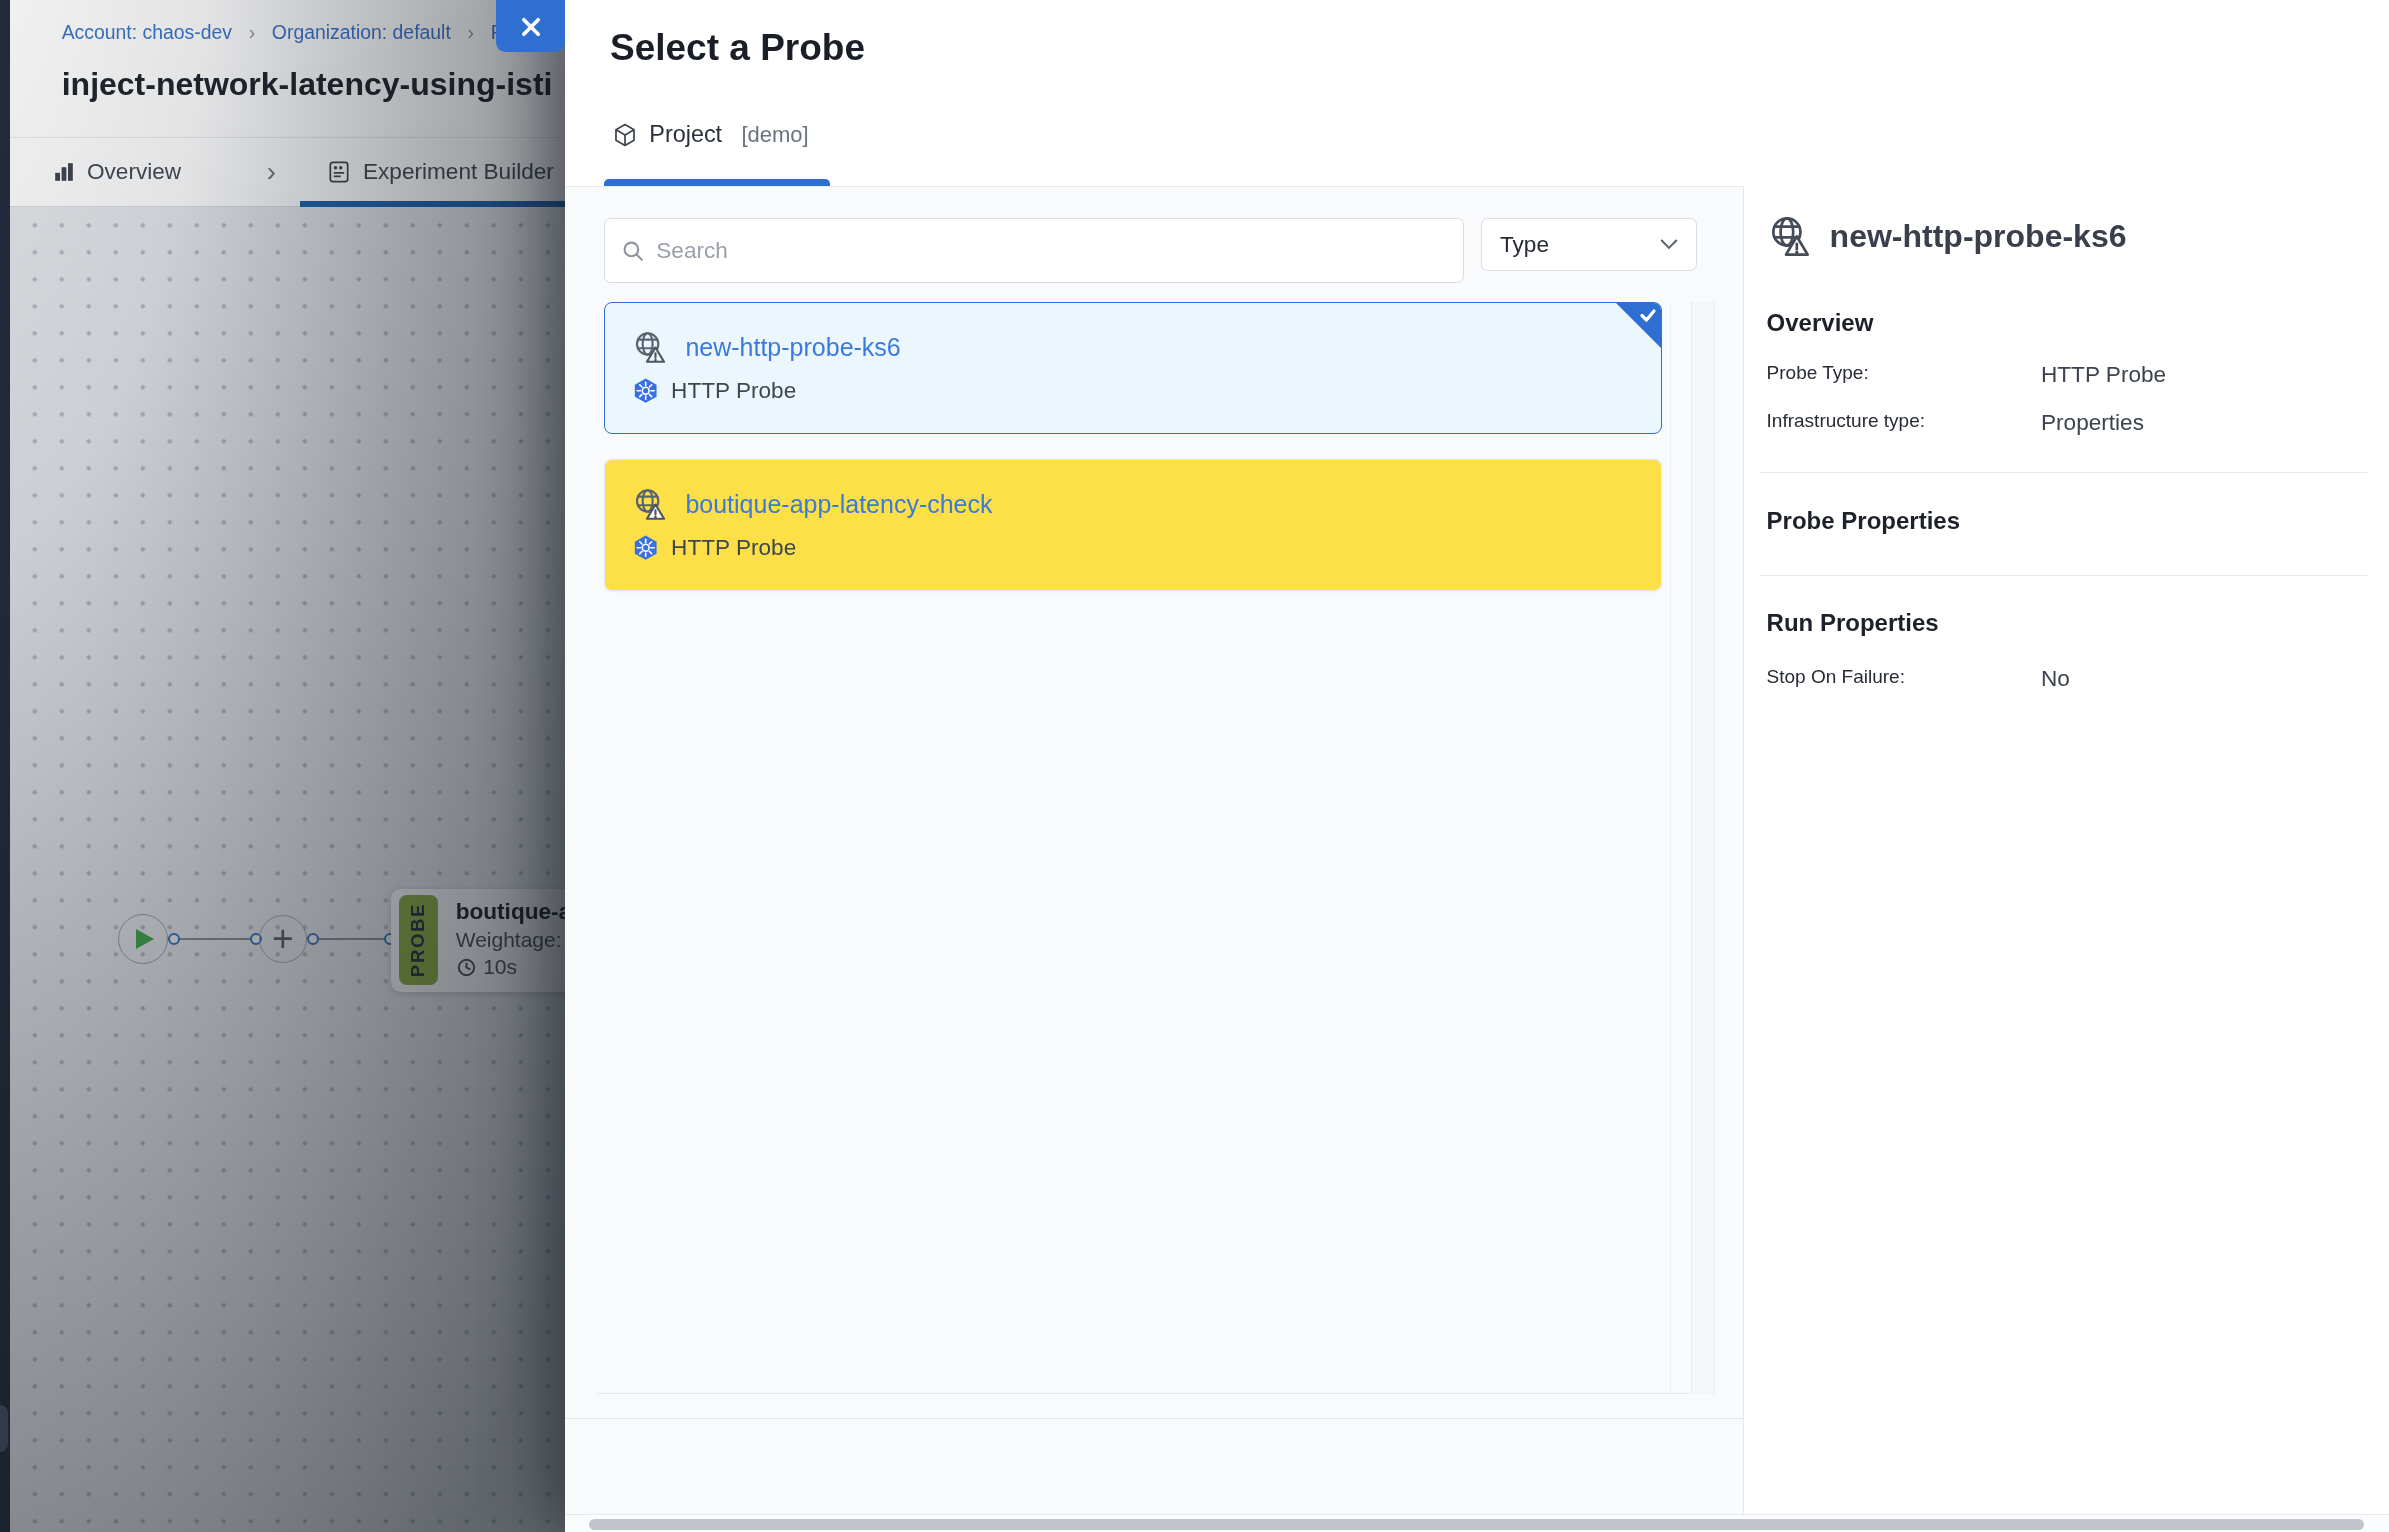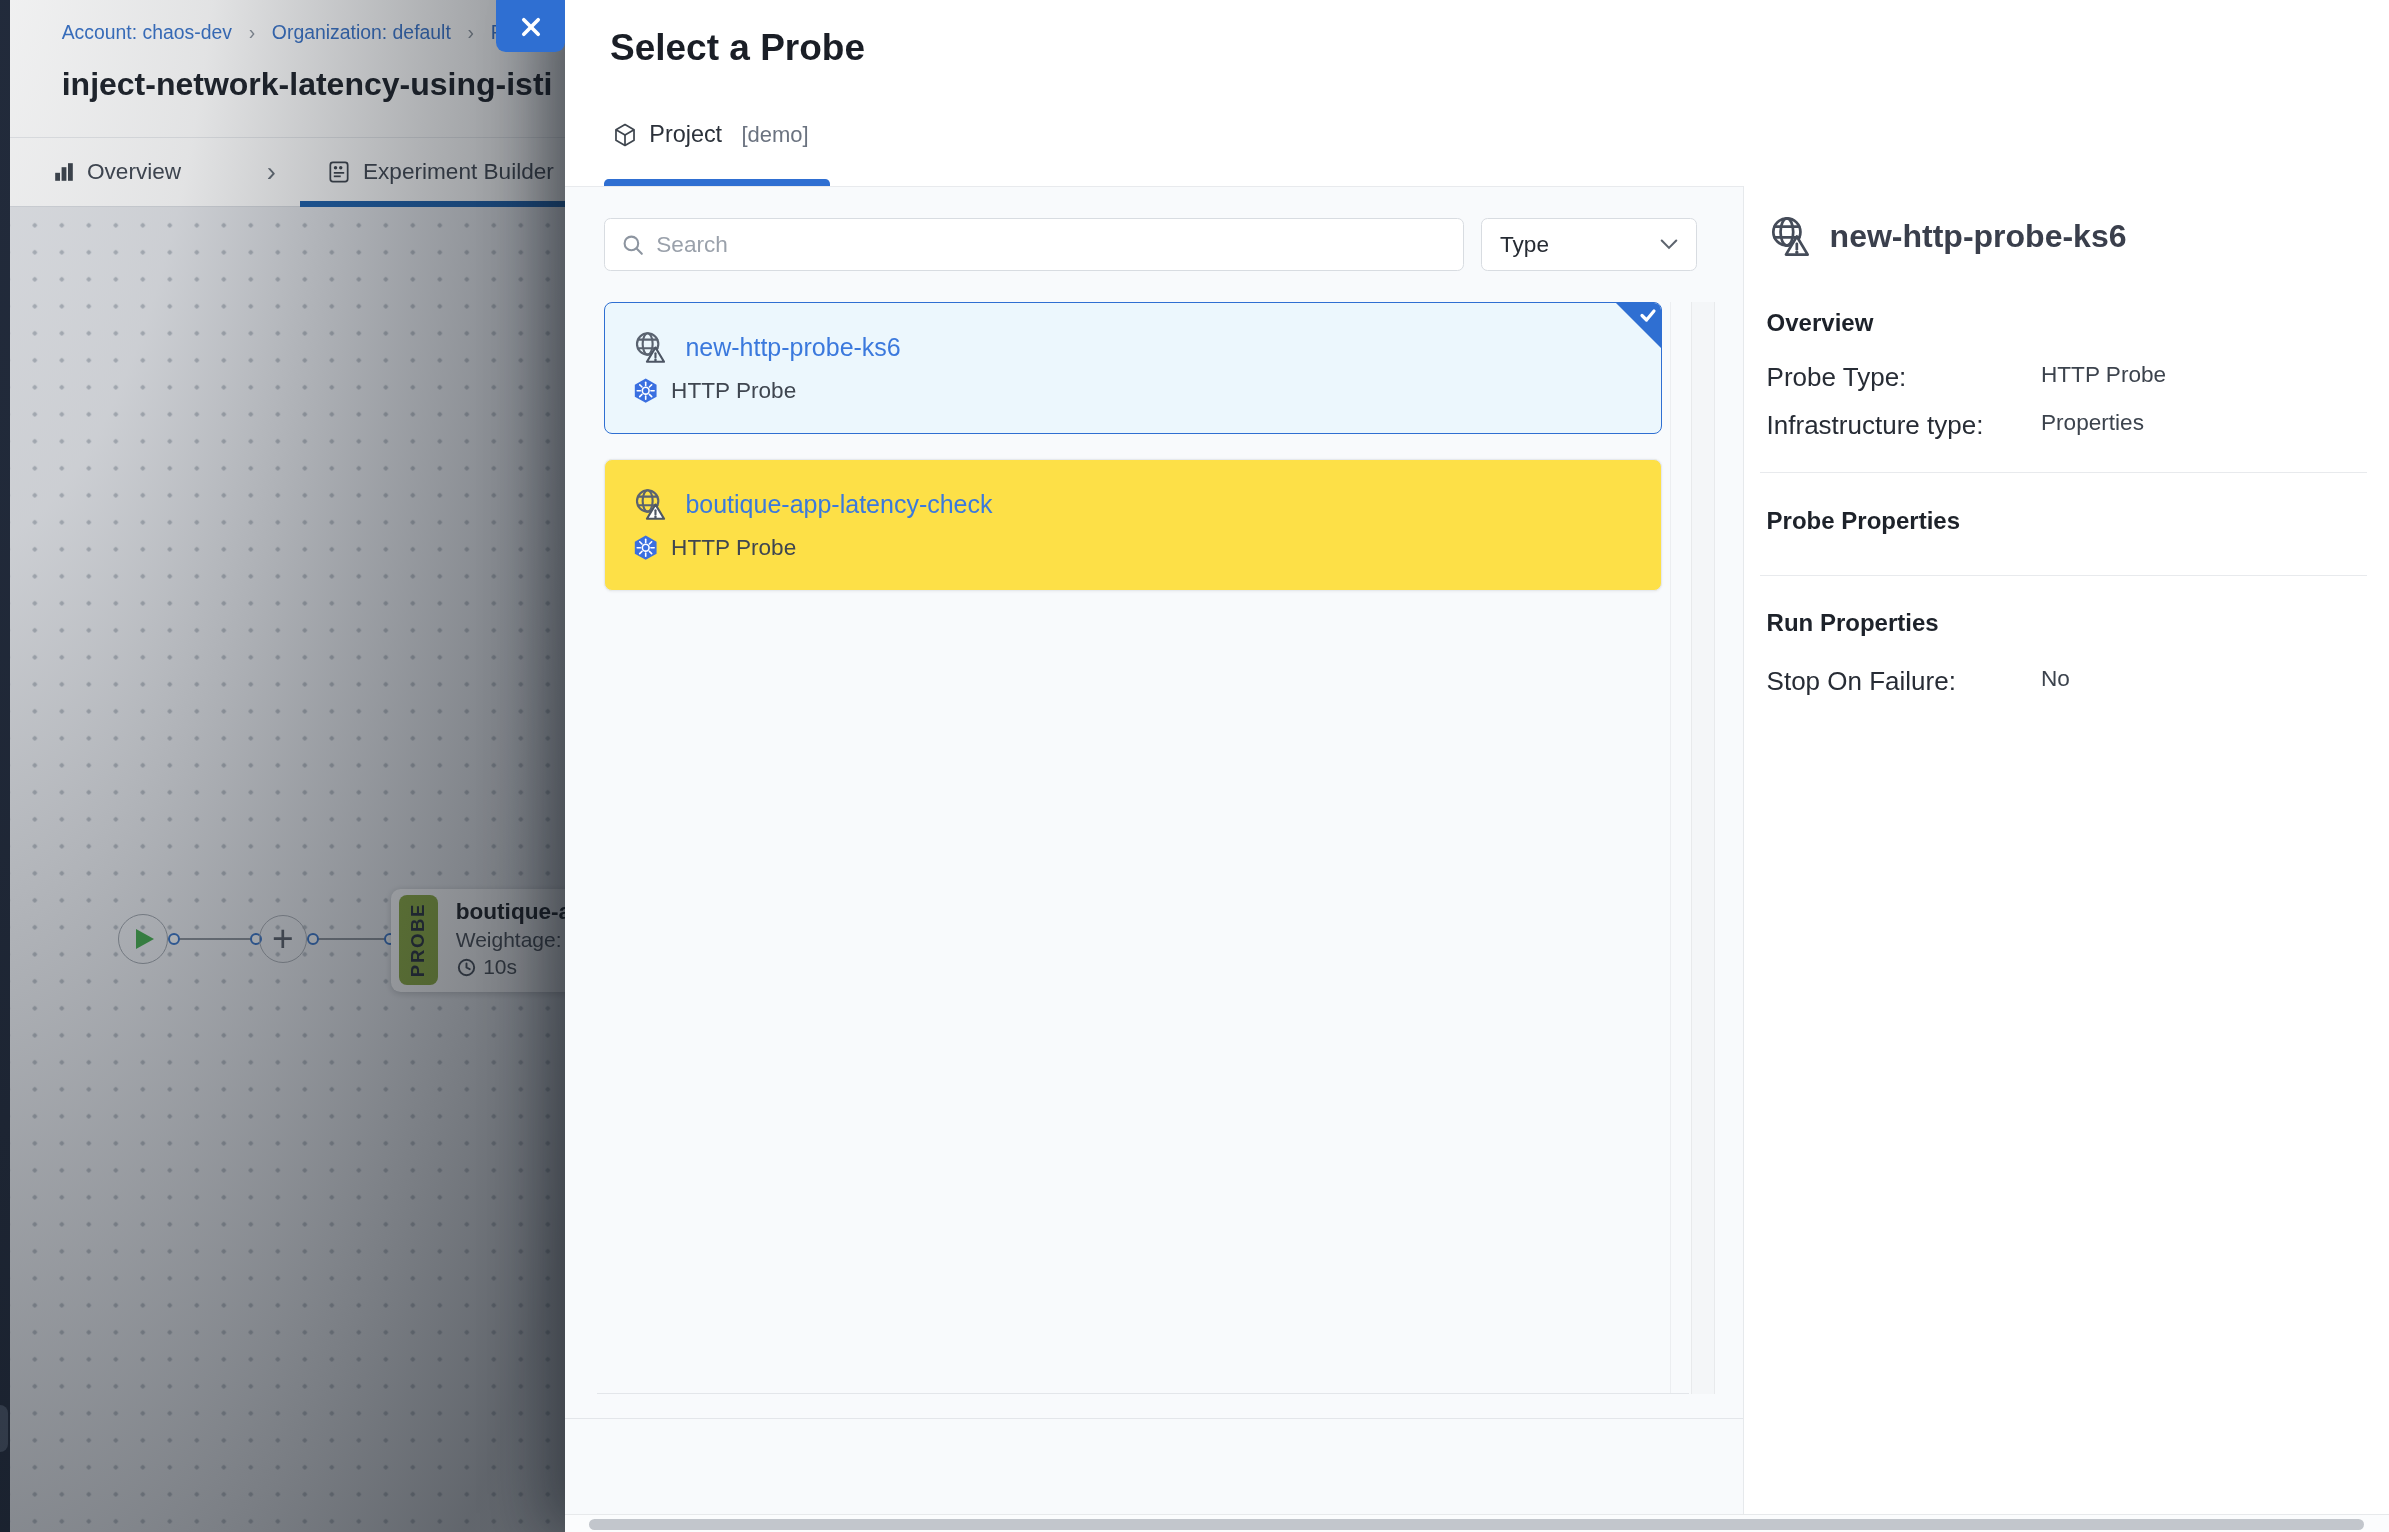--- a/index.html
+++ b/index.html
@@ -44,21 +44,21 @@
 
   
   .modal { position:absolute; left:565px; top:0; width:1825px; height:1533px; background:#ffffff; z-index:10; box-shadow:-21px 0 56px rgba(12,18,26,.45); }
   .modal-close { position:absolute; left:-69px; top:-8px; width:69px; height:60px; background:#2f6fd2; border-radius:9.7px; display:flex; align-items:flex-end; justify-content:center; padding-bottom:13px; cursor:pointer; }
   .modal-title { position:absolute; left:45px; top:27.4px; font-size:37px; font-weight:bold; color:#1a1e26; }
   .modal-tab { position:absolute; left:47px; top:121px; display:flex; align-items:center; gap:11.3px; font-size:23.4px; color:#2b313a; font-weight:500;text-align:right; }
   .modal-tab .scope { color:#6b7380; font-weight:normal; font-size:22px;margin-left:8px; }
   .modal-tab-underline { position:absolute; left:39px; top:179px; width:226px; height:6.5px; background:#2f6fd2; border-radius:4.8px 4.8px 0 0; }
 
   .content-left { position:absolute; left:0; top:186px; width:1178px; height:1329px; background:#f8fafc; border-top:0.8px solid #e8eaed; }
-  .search-box { position:absolute; left:39px; top:31px; width:860px; height:53px; background:#fff; border:0.8px solid #d8dce1; border-radius:6.5px; display:flex; align-items:center; padding:0 16px; gap:11.3px; }
+  .search-box { position:absolute; left:39px; top:31px; width:860px; height:65px; background:#fff; border:0.8px solid #d8dce1; border-radius:6.5px; display:flex; align-items:center; padding:0 16px; gap:11.3px; }
   .search-box input { border:none; outline:none; flex:1; font-size:22.6px; color:#30353d; font-family:inherit; background:transparent; }
   .search-box input::placeholder { color:#9aa1ab; }
   .type-select { position:absolute; left:916px; top:31px; width:216px; height:53px; background:#fff; border:0.8px solid #d8dce1; border-radius:6.5px; display:flex; align-items:center; justify-content:space-between; padding:0 18px; font-size:22.6px; color:#262b33; cursor:pointer; }
 
   .probe-card { position:absolute; left:39px; width:1058px; height:132px; border-radius:8px; overflow:hidden; cursor:pointer; }
   .card-selected { top:115px; background:#ecf7fd; border:1.6px solid #2f6fd2; }
   .card-plain { top:272px; background:#fde047; border:0.8px solid #e6e9ed; box-shadow:0 0.8px 2.4px rgba(20,26,34,.05); }
   .pc-name-row { position:absolute; left:27.4px; top:26px; display:flex; align-items:center; gap:16px; }
   .pc-name { font-size:25px; font-weight:500; color:#3b79dd; }
   .pc-type-row { position:absolute; left:27.4px; top:74px; display:flex; align-items:center; gap:11.3px; }
@@ -68,21 +68,21 @@
 
   .vline-a { position:absolute; left:1105px; top:115px; width:0.8px; height:1092px; background:#eceef1; }
   .vtrack { position:absolute; left:1126px; top:115px; width:24px; height:1092px; background:#f4f6f8; border-left:0.8px solid #e8eaec; border-right:0.8px solid #e8eaec; }
   .list-bottom { position:absolute; left:32px; top:1206px; width:1092px; height:0.8px; background:#e3e6ea; }
   .footer-strip { position:absolute; left:0; top:1207px; width:1178px; height:25px; border-bottom:0.8px solid #e3e6ea; }
 
   .right-panel { position:absolute; left:1178px; top:186px; width:647px; height:1329px; background:#ffffff; border-left:0.8px solid #e6e9ec; }
   .rp-title-row { position:absolute; left:22.6px; top:27.4px; display:flex; align-items:center; gap:16px; }
   .rp-title { font-size:32px; font-weight:bold; color:#3a3f4c; }
   .rp-h { position:absolute; left:22.6px; font-size:24px; font-weight:bold; color:#1d222a; }
-  .rp-row { position:absolute; left:22.6px; font-size:26px; color:#272c35; }
+  .rp-row { position:absolute; left:22.6px; font-size:19px; color:#272c35; }
   .rp-val { position:absolute; left:297px; font-size:22.6px; color:#3c434d; }
   .rp-divider { position:absolute; left:16px; width:607px; height:0.8px; background:#e8eaed; }
   .add-btn { position:absolute; left:16px; bottom:25px; width:620px; height:52px; background:#2f6fd2; border:none; border-radius:8px; color:#fff; font-size:24px; font-weight:bold; font-family:inherit; cursor:pointer; }
 
   .hscroll { position:absolute; left:0; bottom:0; width:1825px; height:18.6px; background:#fbfcfd; border-top:0.8px solid #e7e9eb; }
   .hscroll-thumb { position:absolute; left:24px; top:3.2px; width:1775px; height:11.3px; background:#c2c6cc; border-radius:5.6px; }
 
   svg { display:block; }
 </style>
 </head>

